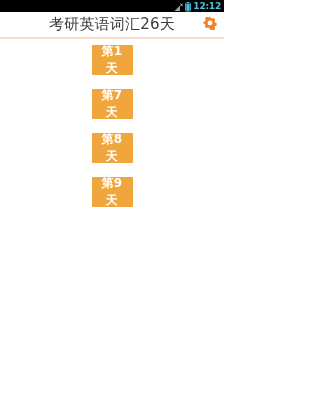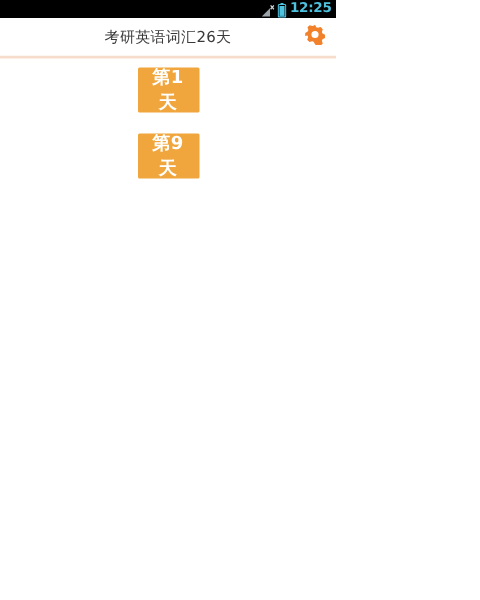--- a/index.html
+++ b/index.html
@@ -44,21 +44,21 @@
   
   .title-bar {
     position: relative;
     height: 25px;
     background: #ffffff;
     display: flex;
     align-items: center;
     justify-content: center;
   }
   .title-text {
-    font-size: 10px;
+    font-size: 15px;
     color: #3a3a3a;
     letter-spacing: 0.2px;
     font-family: "DejaVu Sans", "Liberation Sans", sans-serif;
   }
   .gear-button {
     position: absolute;
     right: 6px;
     top: 50%;
     transform: translateY(-50%);
     width: 16px;
@@ -110,34 +110,36 @@
         <path d="M6.4 0.6 L8.6 3.2 M8.6 0.6 L6.4 3.2" stroke="#c8d0d4" stroke-width="0.9"></path>
       </svg>
     </span>
     <span class="sb-icon">
       <svg width="6" height="10" viewBox="0 0 6 10">
         <rect x="2" y="0" width="2" height="1" fill="#4ec3e0"></rect>
         <rect x="0.5" y="1" width="5" height="8.2" rx="0.6" fill="none" stroke="#4ec3e0" stroke-width="0.8"></rect>
         <rect x="1.3" y="2" width="3.4" height="6.6" fill="#4ec3e0"></rect>
       </svg>
     </span>
-    <span class="status-time">12:25</span>
+    <span class="status-time">12:12</span>
   </div>
 </div>
 
 <div class="title-bar">
   <span class="title-text">考研英语词汇26天</span>
   <div class="gear-button">
     <span>
       <svg width="14" height="14" viewBox="0 0 24 24">
         <path fill="#f2812c" d="M12 0.8l1.5 2.9c.6.15 1.2.4 1.75.72l3.1-1.05 2.55 2.55-1.05 3.1c.32.55.57 1.15.72 1.75l2.9 1.5v3.6l-2.9 1.5c-.15.6-.4 1.2-.72 1.75l1.05 3.1-2.55 2.55-3.1-1.05c-.55.32-1.15.57-1.75.72L12 23.2h-0.0l-1.5-2.9c-.6-.15-1.2-.4-1.75-.72l-3.1 1.05-2.55-2.55 1.05-3.1a7.6 7.6 0 0 1-.72-1.75L0.8 13.8v-3.6l2.9-1.5c.15-.6.4-1.2.72-1.75L3.37 3.85 5.92 1.3l3.1 1.05c.55-.32 1.15-.57 1.75-.72L12 0.8z"></path>
         <circle cx="12" cy="12" r="4.1" fill="#ffffff"></circle>
       </svg>
     </span>
   </div>
 </div>
 
 <div class="divider"></div>
 
 <div class="day-list">
   <button class="day-button">第1天</button>
+  <button class="day-button">第7天</button>
+  <button class="day-button">第8天</button>
   <button class="day-button">第9天</button>
 </div>
 
 </body></html>

